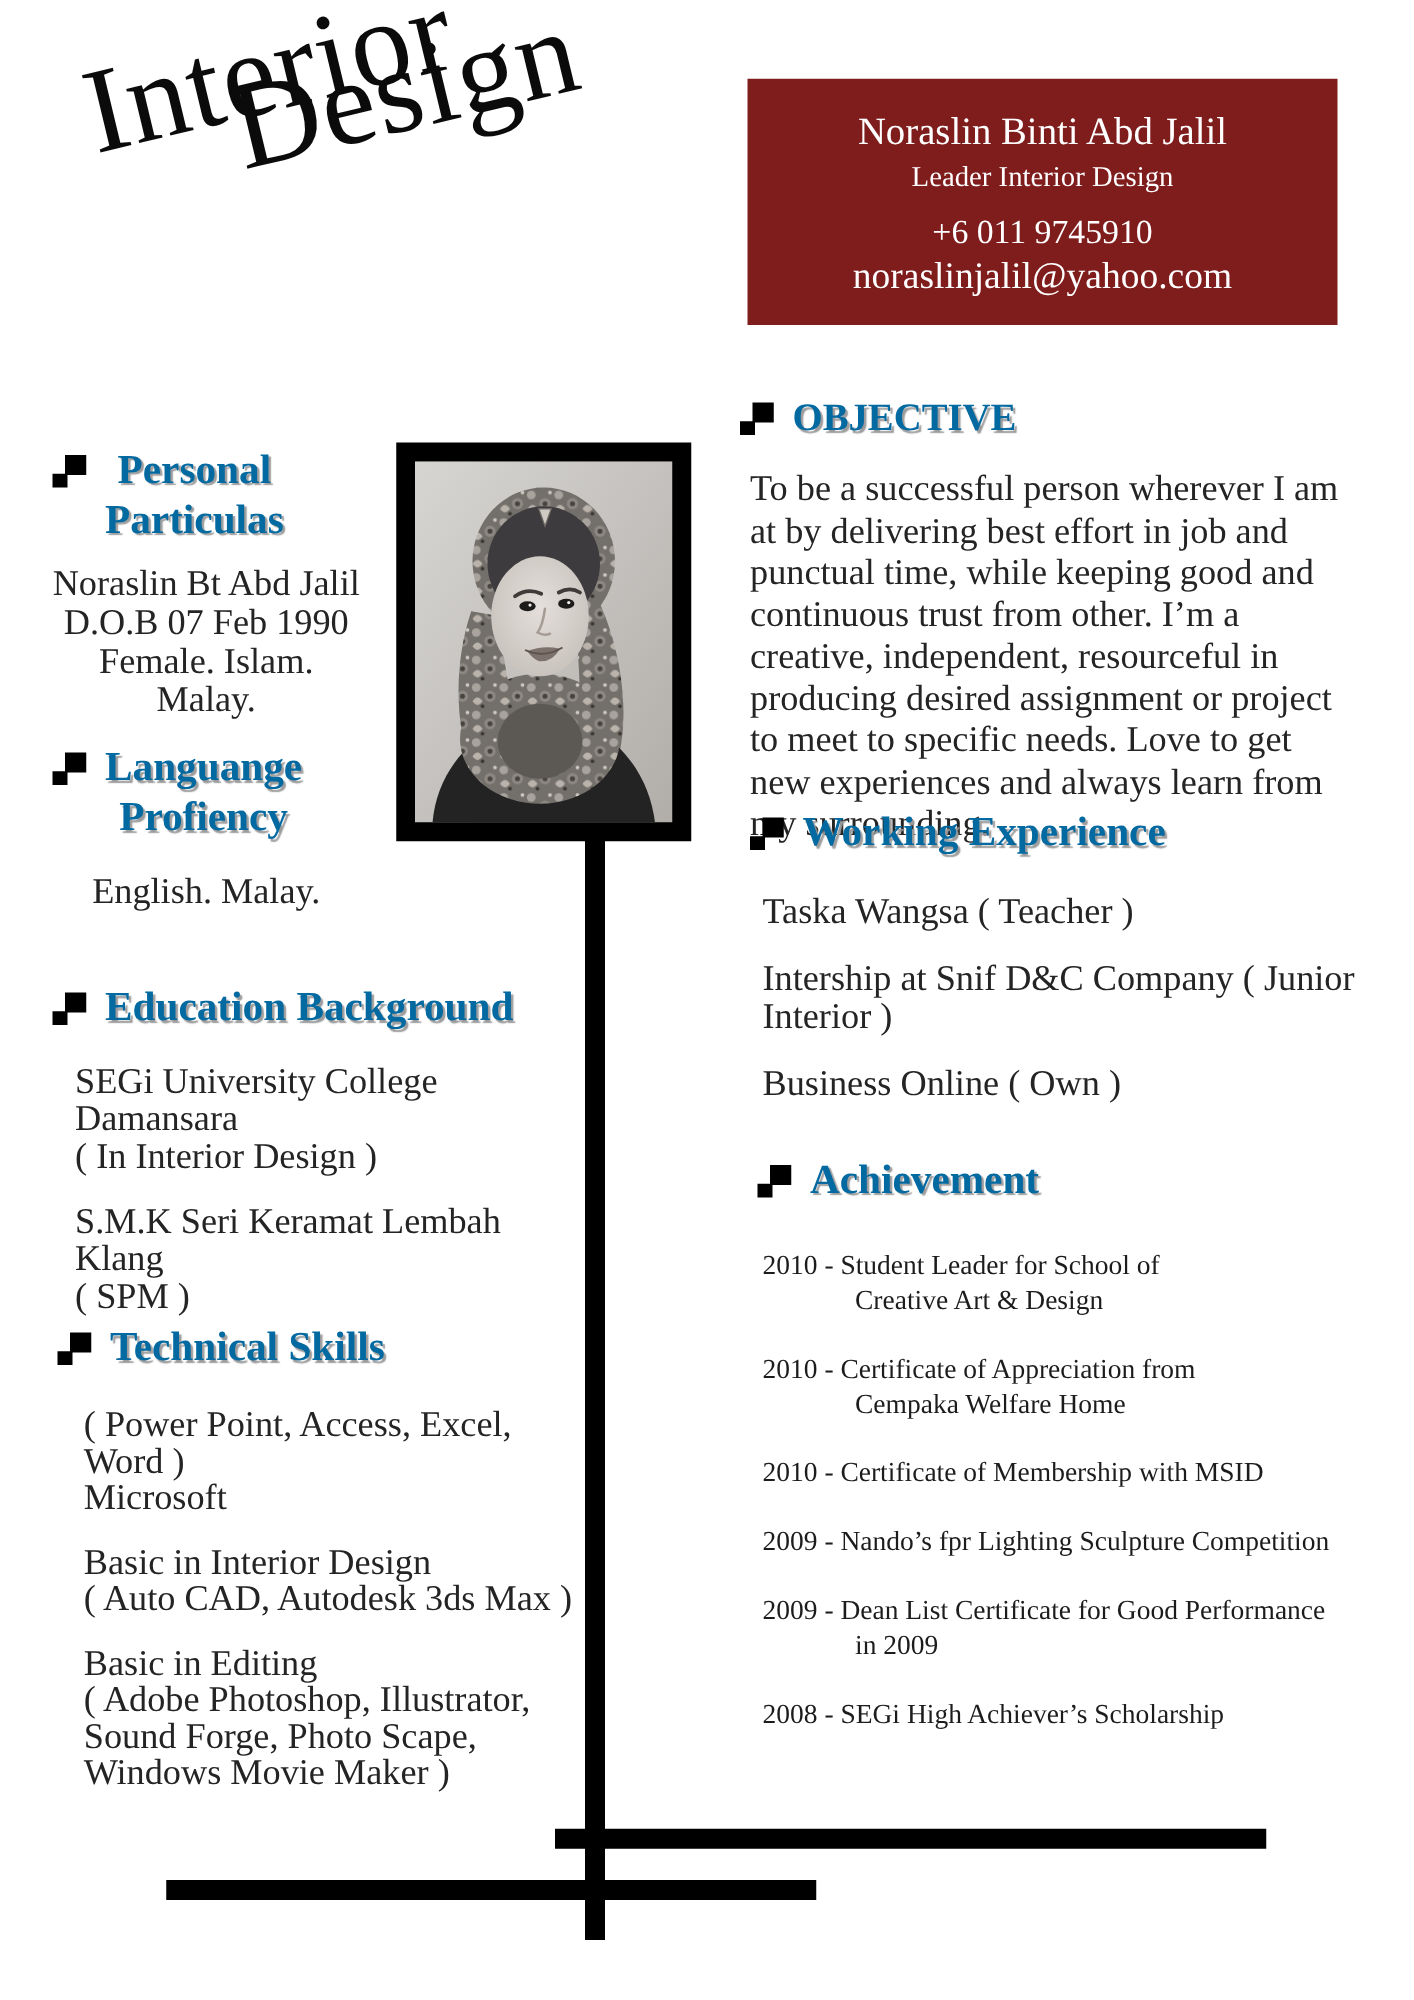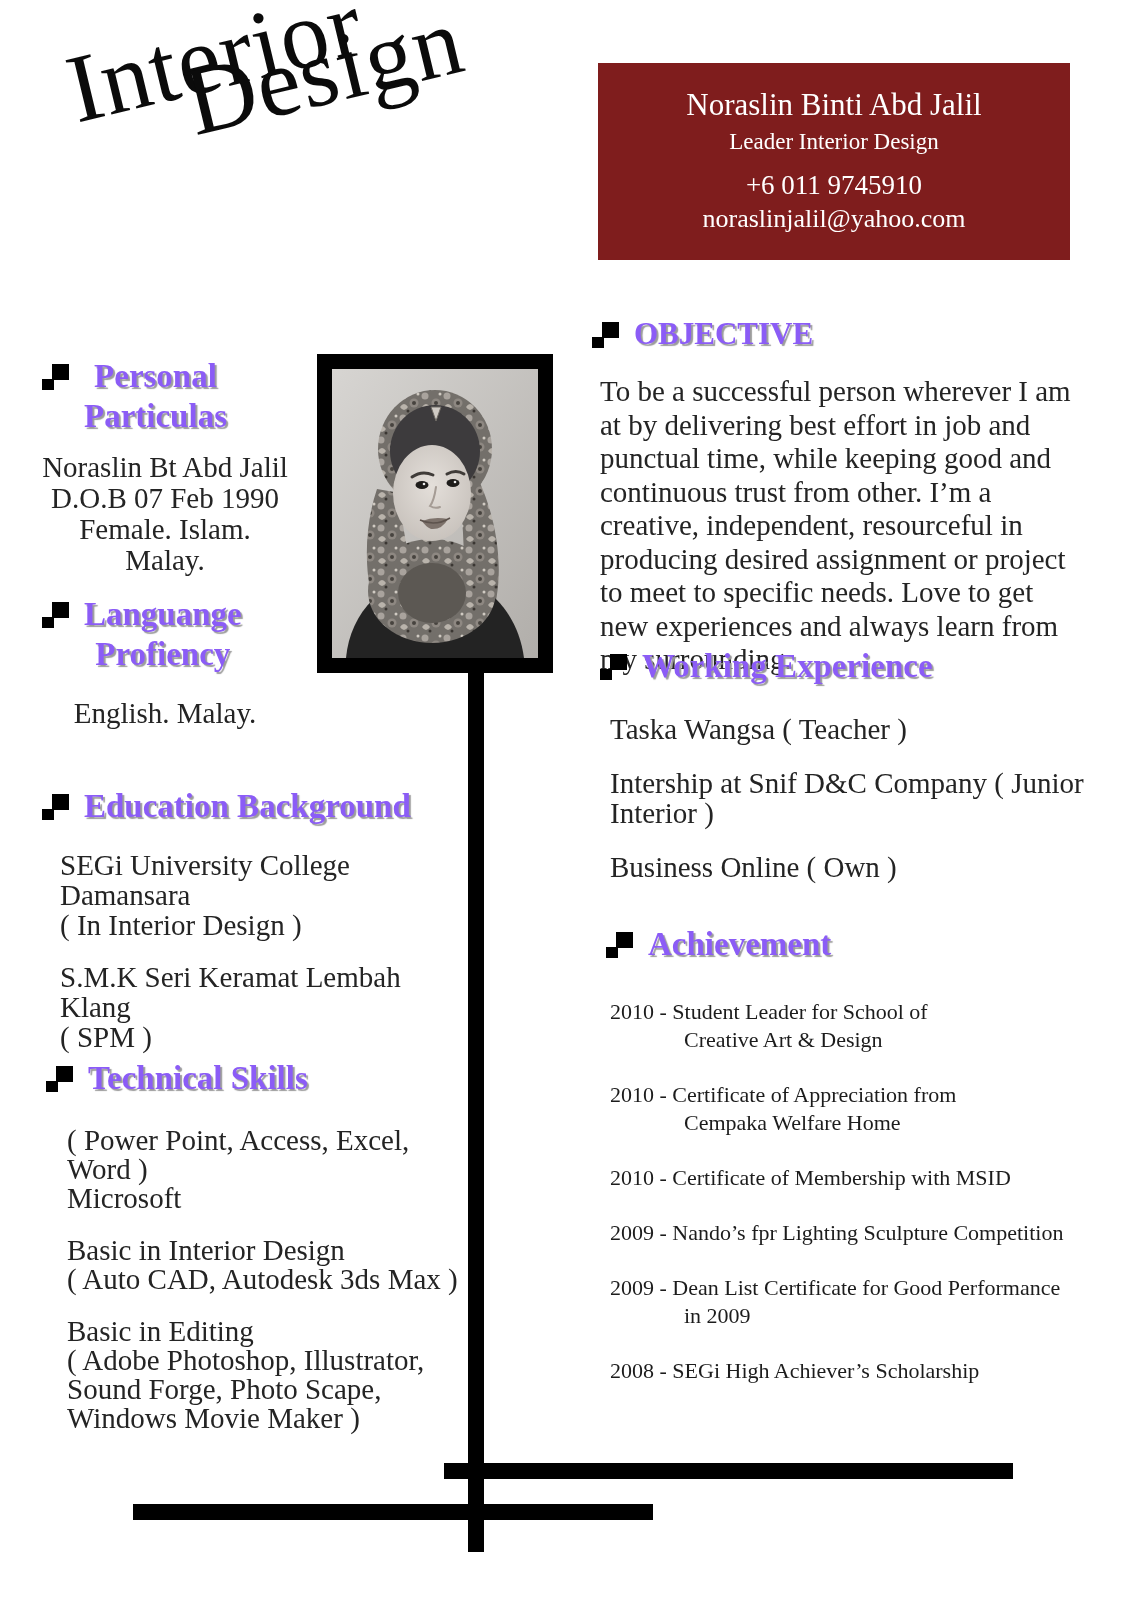--- a/index.html
+++ b/index.html
@@ -19,36 +19,36 @@
   .logo-l2 { font-size:97px; line-height:1; margin-top:-57px; margin-left:112px; letter-spacing:1px; }
 
   
   .header-card {
     position:absolute; left:598px; top:63px; width:472px; height:197px;
     background:#7f1d1d; color:#fff; text-align:center;
   }
   .hc-name  { font-size:31px; padding-top:24px; }
   .hc-title { font-size:23px; margin-top:6px; }
   .hc-phone { font-size:27px; margin-top:15px; }
-  .hc-email { font-size:26px; margin-top:3px; }
+  .hc-email { font-size:30px; margin-top:3px; }
 
   
   .photo-frame {
     position:absolute; left:317px; top:354px; width:236px; height:319px;
     background:#000; padding:15px; box-sizing:border-box;
   }
   .photo-frame svg { display:block; width:100%; height:100%; }
   .stand-v  { position:absolute; left:468px; top:668px;  width:16px;  height:884px; background:#000; }
   .bar-upper{ position:absolute; left:444px; top:1463px; width:569px; height:16px;  background:#000; }
   .bar-lower{ position:absolute; left:133px; top:1504px; width:520px; height:16px;  background:#000; }
 
   
   .sec { position:absolute; }
   .heading { display:flex; align-items:flex-start; gap:15px; font-weight:bold;
-             color:#8b5cf6; text-shadow:2px 2px 1px #9c9c9c; }
+             color:#0369a1; text-shadow:2px 2px 1px #9c9c9c; }
   .htxt   { font-size:33px; line-height:40px; }
   .htxt.center { text-align:center; }
   .bullet { position:relative; display:inline-block; width:27px; height:26px; margin-top:8px; flex:none; }
   .bullet::before { content:""; position:absolute; right:0; top:0; width:17px; height:16px; background:#000; }
   .bullet::after  { content:""; position:absolute; left:0; bottom:0; width:12px; height:11px; background:#000; }
 
   .body-txt { font-size:29px; color:#242424; }
 
   .sec-personal { left:42px; top:356px; width:246px; }
   .sec-language { left:42px; top:594px; width:246px; }

